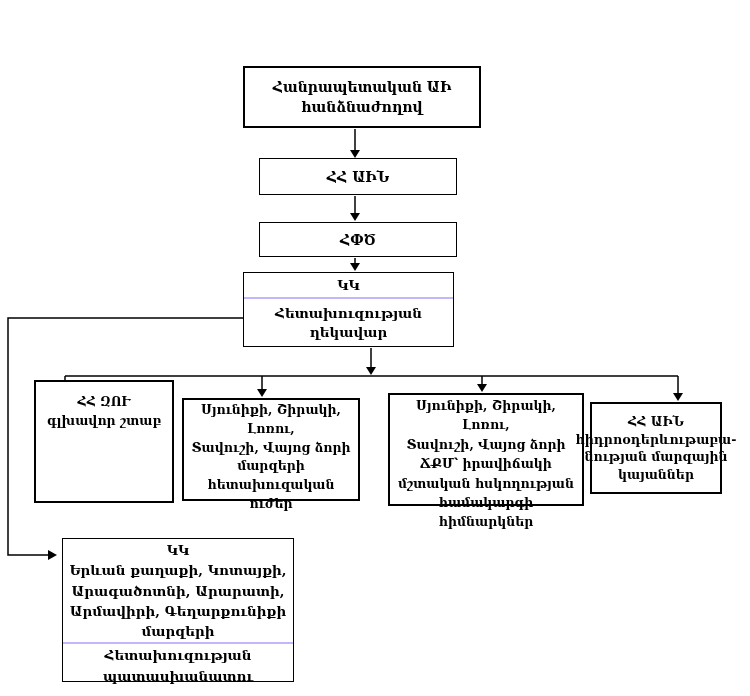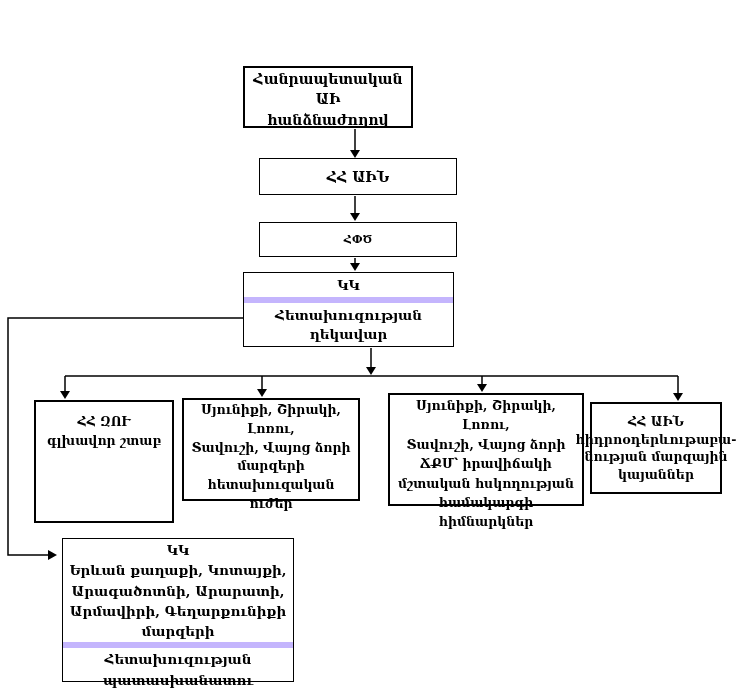--- a/index.html
+++ b/index.html
@@ -23,27 +23,27 @@
     font-weight:bold;
     text-align:center;
   }
   .bd2{border-width:2px;}
   .sect{
     flex:1 1 auto;
     display:flex;flex-direction:column;
     align-items:center;justify-content:center;
     padding:1px 3px;
   }
-  .sect.split{border-top:6px solid #c4b5fd;}
-  .b-top{left:243px;top:66px;width:170px;height:62px;font-size:14px;line-height:1.45;}
+  .sect.split{border-top:2px solid #c4b5fd;}
+  .b-top{left:243px;top:66px;width:238px;height:62px;font-size:14px;line-height:1.45;}
   .b-ain{left:259px;top:158px;width:198px;height:37px;font-size:14px;}
-  .b-hpts{left:259px;top:222px;width:198px;height:35px;font-size:11px;}
+  .b-hpts{left:259px;top:222px;width:198px;height:35px;font-size:14px;}
   .b-kk{left:243px;top:272px;width:211px;height:75px;font-size:13.5px;line-height:1.4;}
   .b-kk .head{flex:0 0 22px;}
-  .b-a{left:34px;top:400px;width:140px;height:123px;font-size:12.5px;line-height:1.5;}
+  .b-a{left:34px;top:380px;width:140px;height:123px;font-size:12.5px;line-height:1.5;}
   .b-a .head{flex:0 0 57px;}
   .b-b{left:182px;top:398px;width:178px;height:103px;font-size:12.5px;line-height:1.5;}
   .b-c{left:388px;top:393px;width:196px;height:113px;font-size:12.5px;line-height:1.55;}
   .b-d{left:590px;top:402px;width:132px;height:92px;font-size:12.5px;line-height:1.4;}
   .b-bottom{left:62px;top:538px;width:232px;height:144px;font-size:13.5px;line-height:1.5;}
   .b-bottom .head{flex:0 0 101px;}
 </style>
 </head>
 <body>
 

